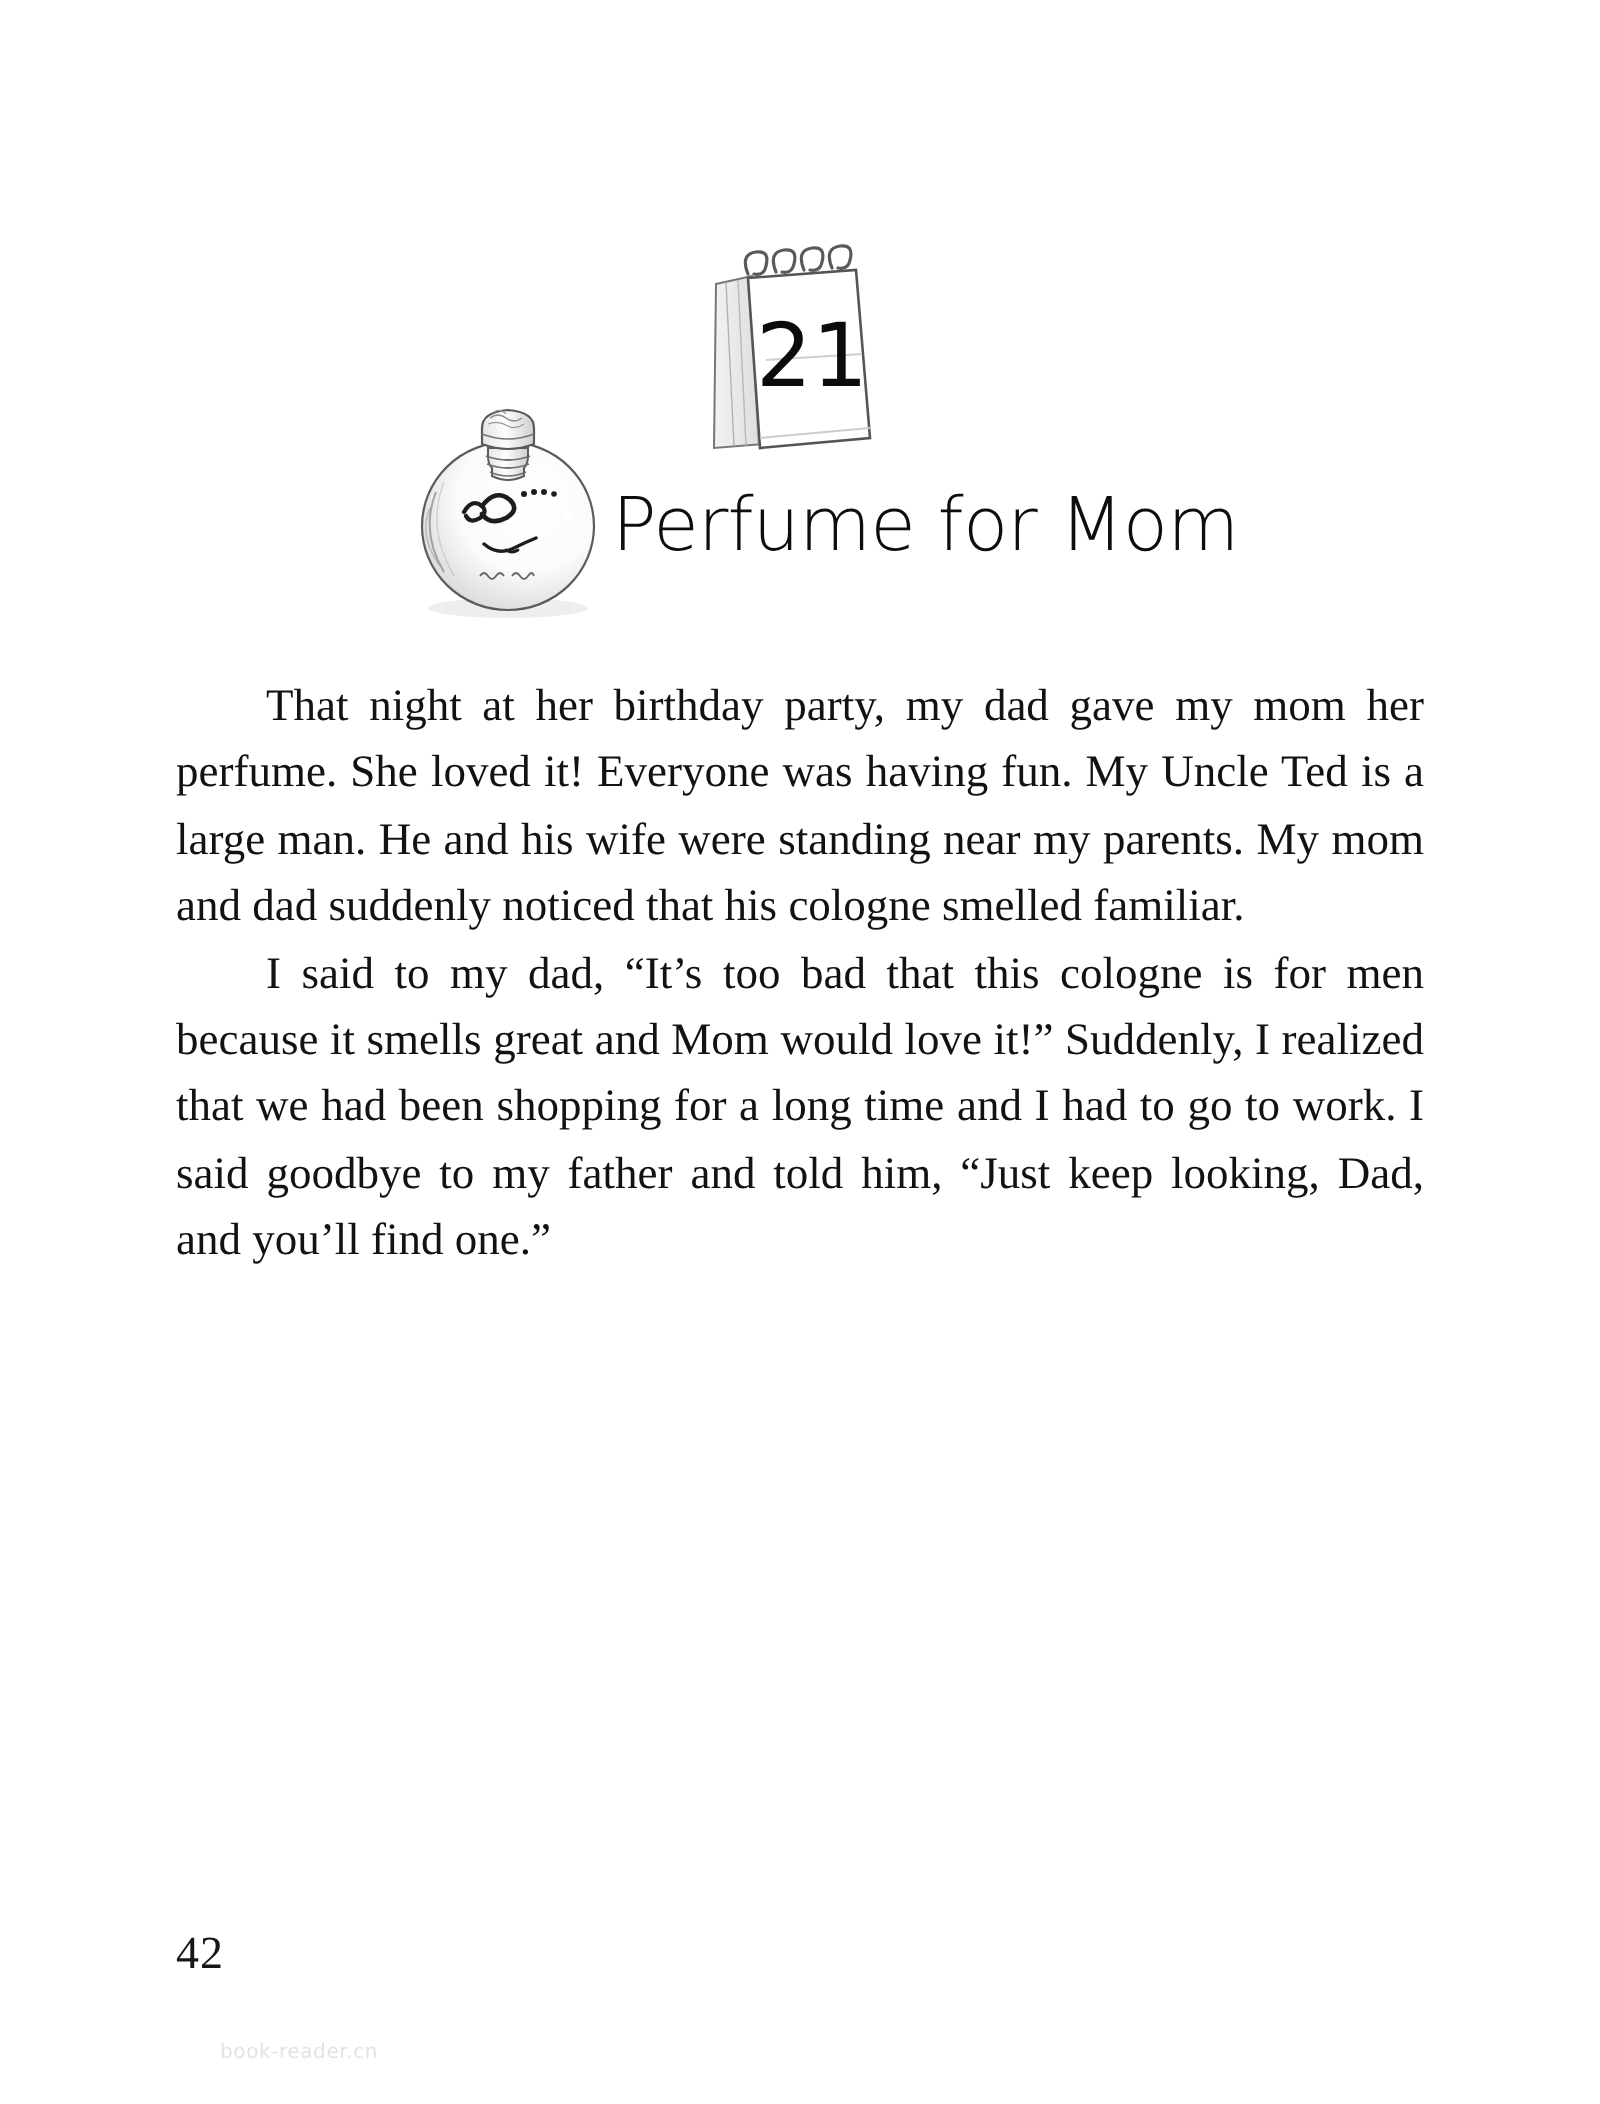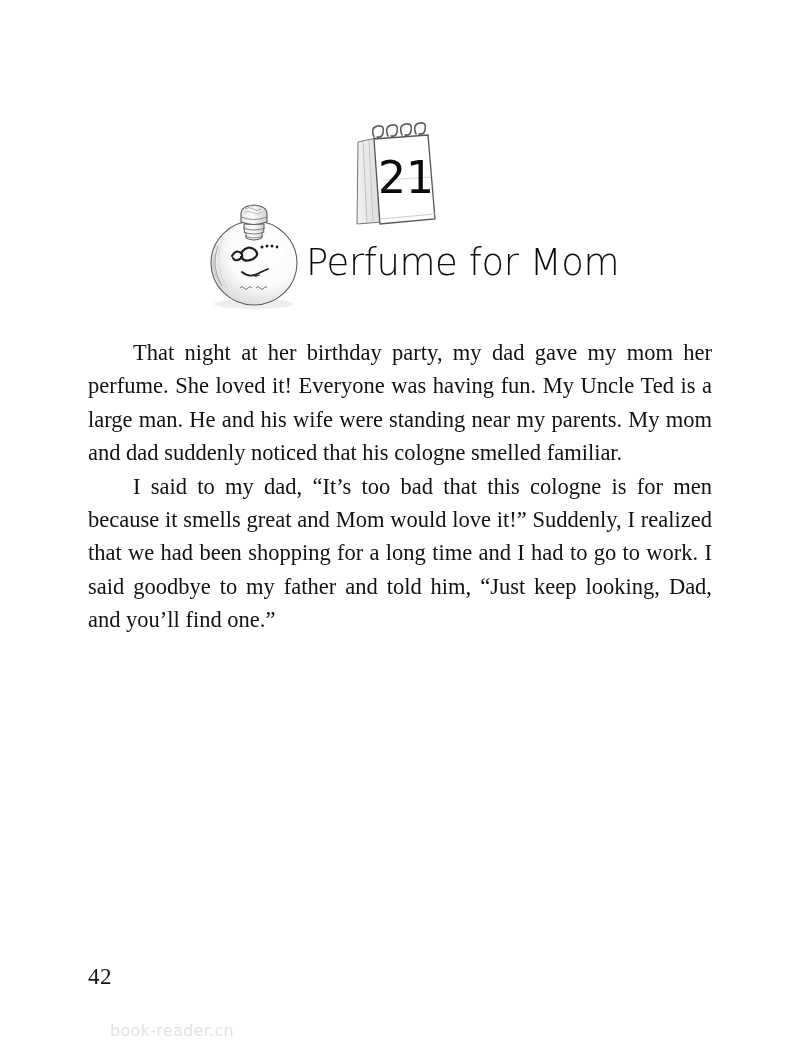--- a/index.html
+++ b/index.html
@@ -102,21 +102,21 @@
     color: #161616;
     letter-spacing: 0.5px;
     margin-top: 14px;
   }
 
   .watermark {
     position: absolute;
     left: 110px;
     top: 1021px;
     font-family: "DejaVu Sans", sans-serif;
-    font-size: 16px;
+    font-size: 10px;
     color: #e3e3e3;
     letter-spacing: 0.3px;
     user-select: none;
   }
 </style>
 </head>
 <body>
 
 <div class="page">
 

